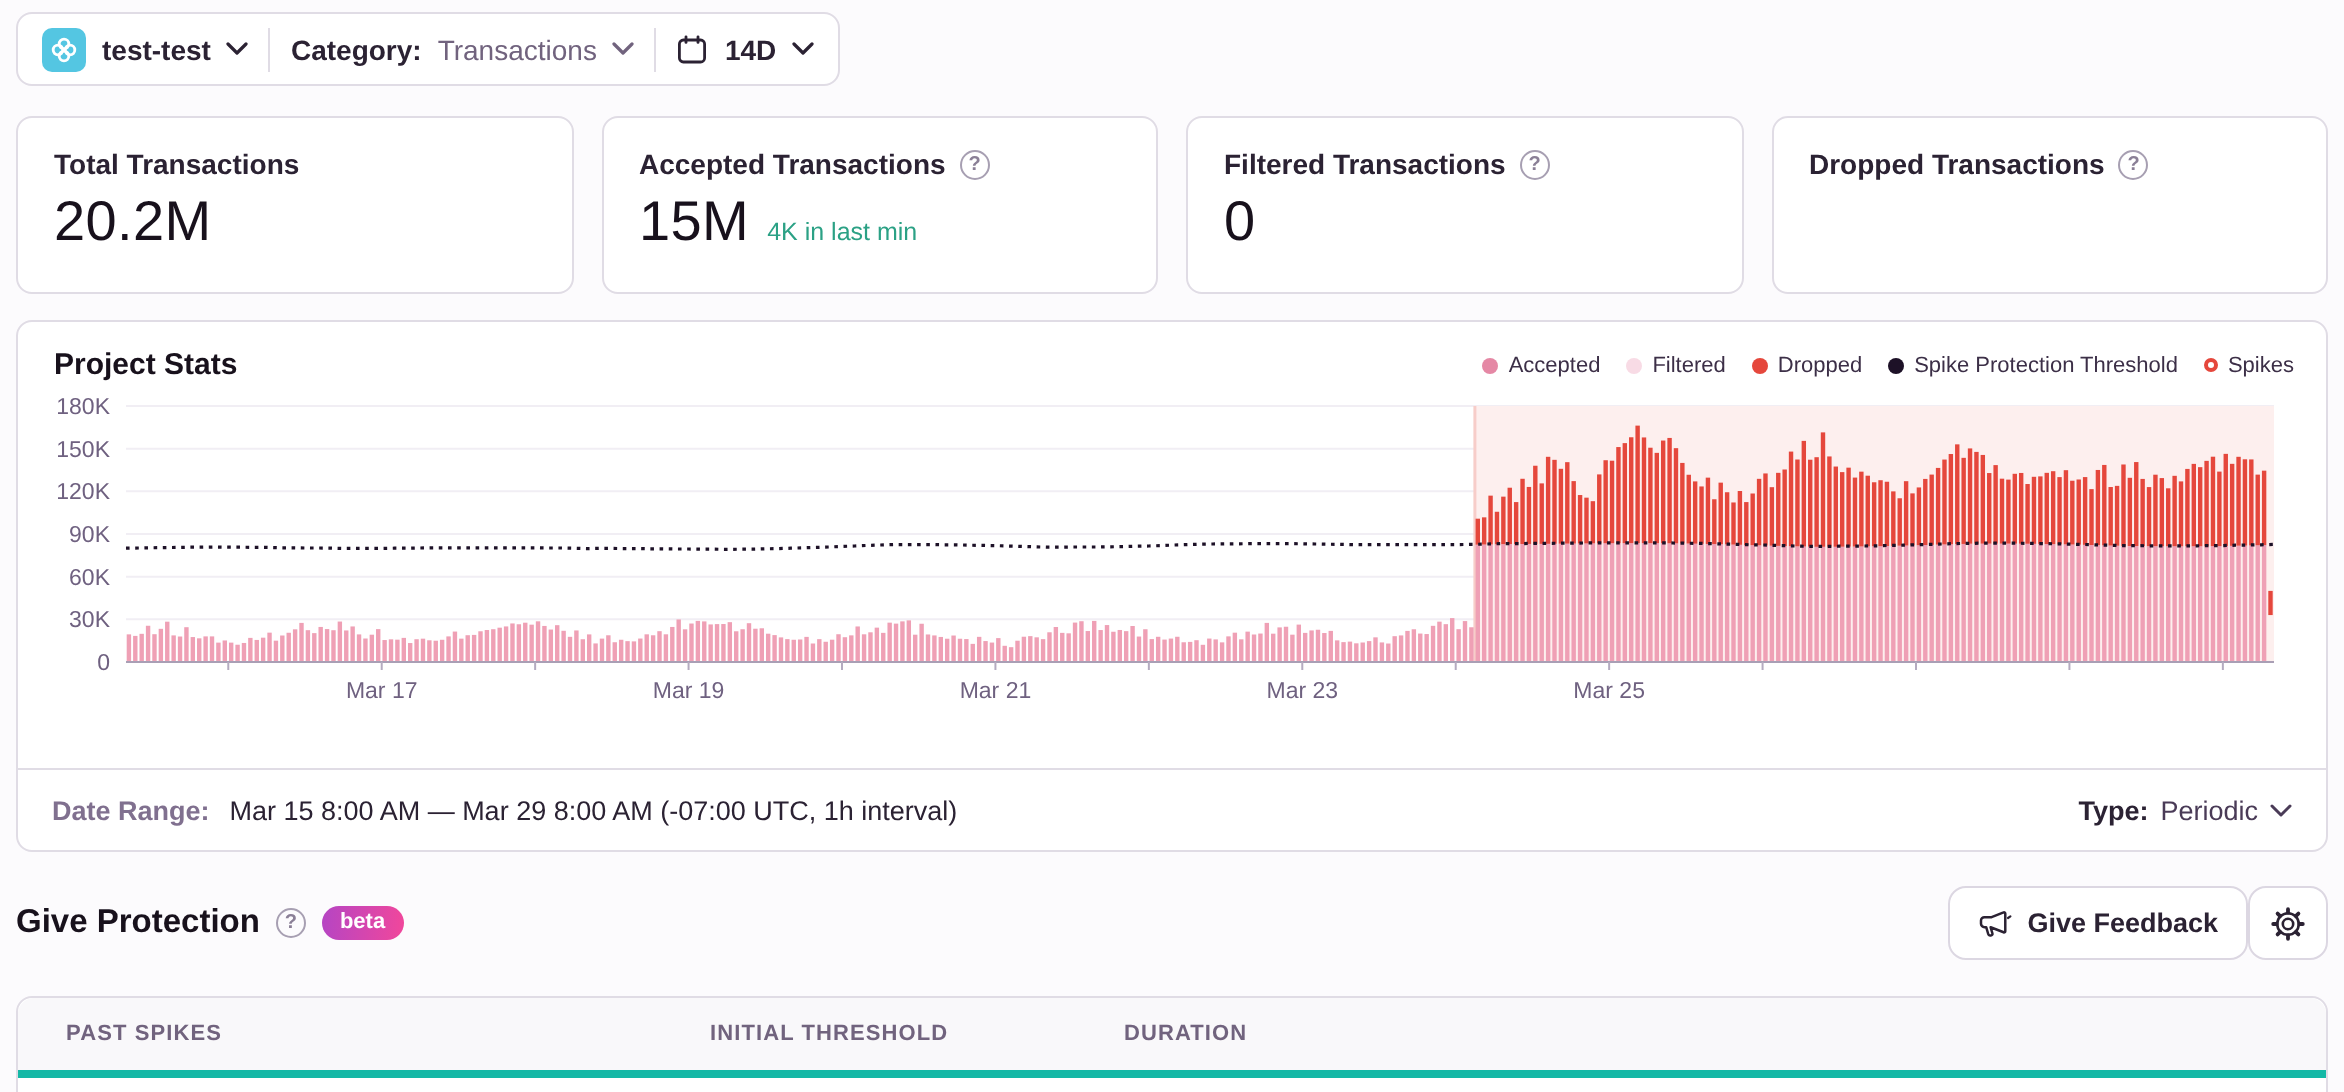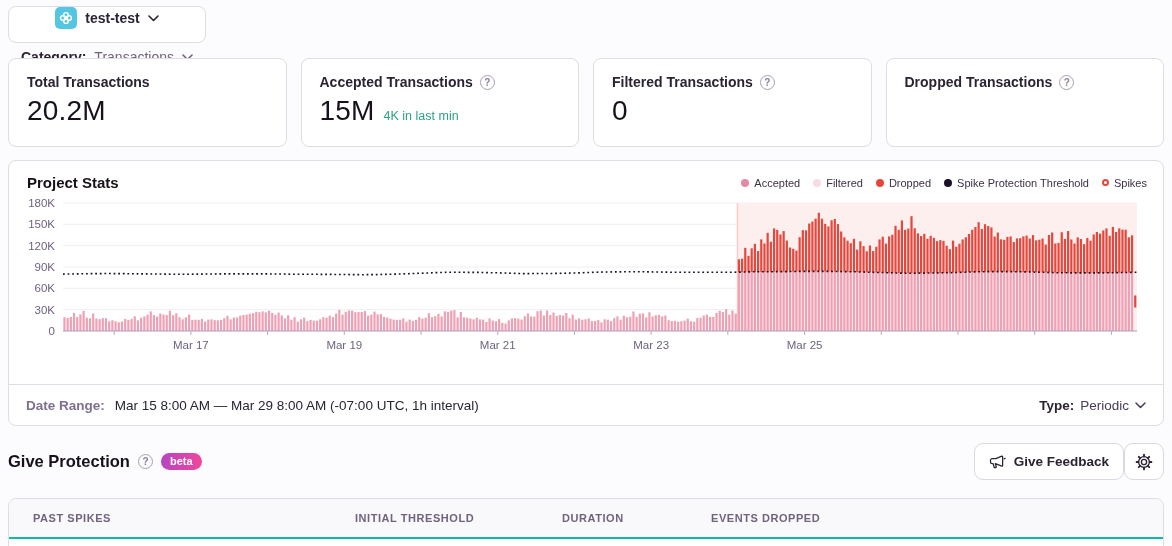--- a/index.html
+++ b/index.html
@@ -3,21 +3,21 @@
 <meta charset="utf-8">
 <style>
   * { margin:0; padding:0; box-sizing:border-box; }
   html,body { width:1172px; height:546px; overflow:hidden; }
   body {
     font-family:"Liberation Sans", sans-serif;
     background:#fcfbfd;
     color:#2b2233;
     position:relative;
   }
-  .panel { background:#fff; border:1px solid #e0dce5; border-radius:8px;flex-direction:column; }
+  .panel { background:#fff; border:1px solid #e0dce5; border-radius:8px; }
 
   
   .topbar {
     position:absolute; left:8px; top:6px; height:37px;
     display:inline-flex; align-items:center; gap:10px; padding:0 12px;
   }
   .tb-group { display:flex; align-items:center; gap:8px; cursor:pointer; }
   .proj-icon {
     width:22px; height:22px; border-radius:5px; background:#54c6e2;
     display:flex; align-items:center; justify-content:center;
@@ -79,21 +79,21 @@
     display:flex; align-items:center; gap:8px; height:37px; padding:0 14px;
     background:#fff; border:1px solid #dcd7e2; border-radius:9px;
     font-size:13.5px; font-weight:700; color:#2b2233; cursor:pointer;
   }
   .btn-icon-only { width:40px; justify-content:center; padding:0; }
 
   
   .table-panel { position:absolute; left:8px; right:8px; top:498px; height:70px; overflow:hidden; }
   .table-head {
     display:grid; grid-template-columns:322px 207px 149px 1fr;
-    background:#f9f8fa; border-bottom:2px solid #14b8a6; border-radius:8px 8px 0 0;
+    background:#f9f8fa; border-bottom:4px solid #14b8a6; border-radius:8px 8px 0 0;
     height:40px; align-items:center; padding:0 24px;
   }
   .th { font-size:11px; font-weight:700; color:#71637e; letter-spacing:.55px; }
   .table-row-empty { height:30px; background:#fff; }
 
   svg text { font-family:"Liberation Sans", sans-serif; }
 </style>
 </head>
 <body>
 
@@ -742,16 +742,15 @@
       </svg>
     </button>
   </div>
 </div>
 
 <div class="table-panel panel">
   <div class="table-head" id="table-head">
       <span class="th">PAST SPIKES</span>
       <span class="th">INITIAL THRESHOLD</span>
       <span class="th">DURATION</span>
-      <span class="th">EVENTS DROPPED</span>
     </div>
   <div class="table-row-empty"></div>
 </div>
 
 </body></html>

